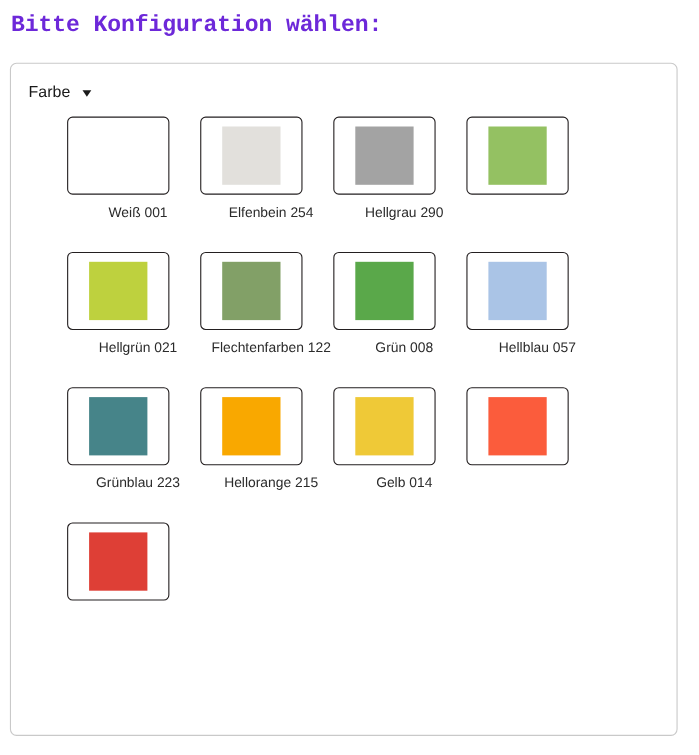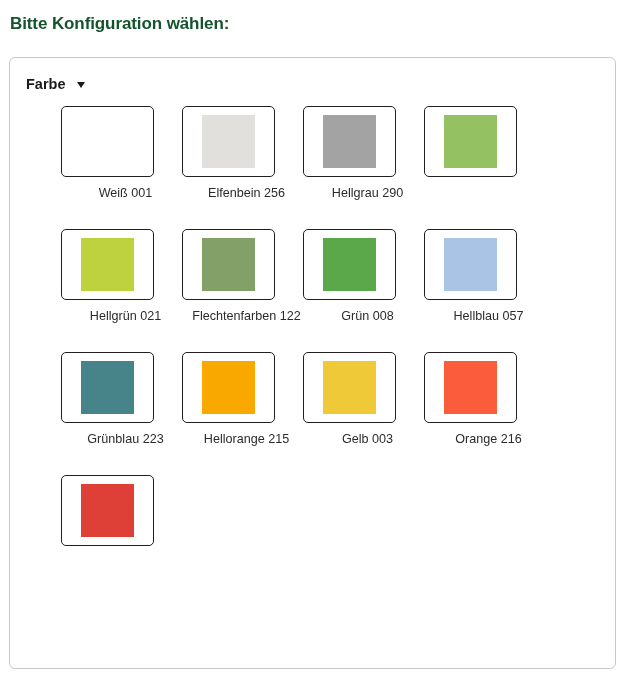--- a/index.html
+++ b/index.html
@@ -9,25 +9,25 @@
   body {
     width: 635px;
     height: 686px;
     background: #ffffff;
     font-family: "Liberation Sans", sans-serif;
     color: #231f20;
     overflow: hidden;
   }
 
   #page-title {
-    font-family: Liberation Sans, sans-serif;
+    font-family: Liberation Mono, monospace;
     font-weight: bold;
-    font-size: 17px;
+    font-size: 21px;
     letter-spacing: -0.1px;
-    color: #14532d;
+    color: #6d28d9;
     padding: 14px 0 0 10px;
     line-height: 20px;
   }
 
   #config-panel {
     position: absolute;
     left: 9px;
     top: 57px;
     width: 607px;
     height: 612px;
@@ -37,21 +37,20 @@
     background: #ffffff;
   }
 
   #group-header {
     display: flex;
     align-items: center;
     gap: 11px;
     padding: 18px 0 0 16px;
     cursor: pointer;
     user-select: none;
-    font-weight: bold;
   }
   #group-header .group-label {
     font-size: 14.5px;
     color: #1a1a1a;
     line-height: 16px;
   }
   .caret {
     width: 0;
     height: 0;
     border-left: 4.5px solid transparent;
@@ -121,21 +120,21 @@
       <div class="swatch-cell">
         <div class="swatch-card">
           <div class="swatch-fill" style="background: rgb(255, 255, 255);"></div>
         </div>
         <div class="swatch-label">Weiß 001</div>
       </div>
       <div class="swatch-cell">
         <div class="swatch-card">
           <div class="swatch-fill" style="background: rgb(226, 224, 220);"></div>
         </div>
-        <div class="swatch-label">Elfenbein 256</div>
+        <div class="swatch-label">Elfenbein 254</div>
       </div>
       <div class="swatch-cell">
         <div class="swatch-card">
           <div class="swatch-fill" style="background: rgb(163, 163, 163);"></div>
         </div>
         <div class="swatch-label">Hellgrau 290</div>
       </div>
       <div class="swatch-cell">
         <div class="swatch-card">
           <div class="swatch-fill" style="background: rgb(148, 193, 98);"></div>
@@ -174,27 +173,26 @@
       <div class="swatch-cell">
         <div class="swatch-card">
           <div class="swatch-fill" style="background: rgb(249, 168, 0);"></div>
         </div>
         <div class="swatch-label">Hellorange 215</div>
       </div>
       <div class="swatch-cell">
         <div class="swatch-card">
           <div class="swatch-fill" style="background: rgb(239, 201, 55);"></div>
         </div>
-        <div class="swatch-label">Gelb 003</div>
+        <div class="swatch-label">Gelb 014</div>
       </div>
       <div class="swatch-cell">
         <div class="swatch-card">
           <div class="swatch-fill" style="background: rgb(251, 92, 60);"></div>
         </div>
-        <div class="swatch-label">Orange 216</div>
       </div>
       <div class="swatch-cell">
         <div class="swatch-card">
           <div class="swatch-fill" style="background: rgb(222, 63, 54);"></div>
         </div>
       </div>
     </div>
 
 </div>
 

